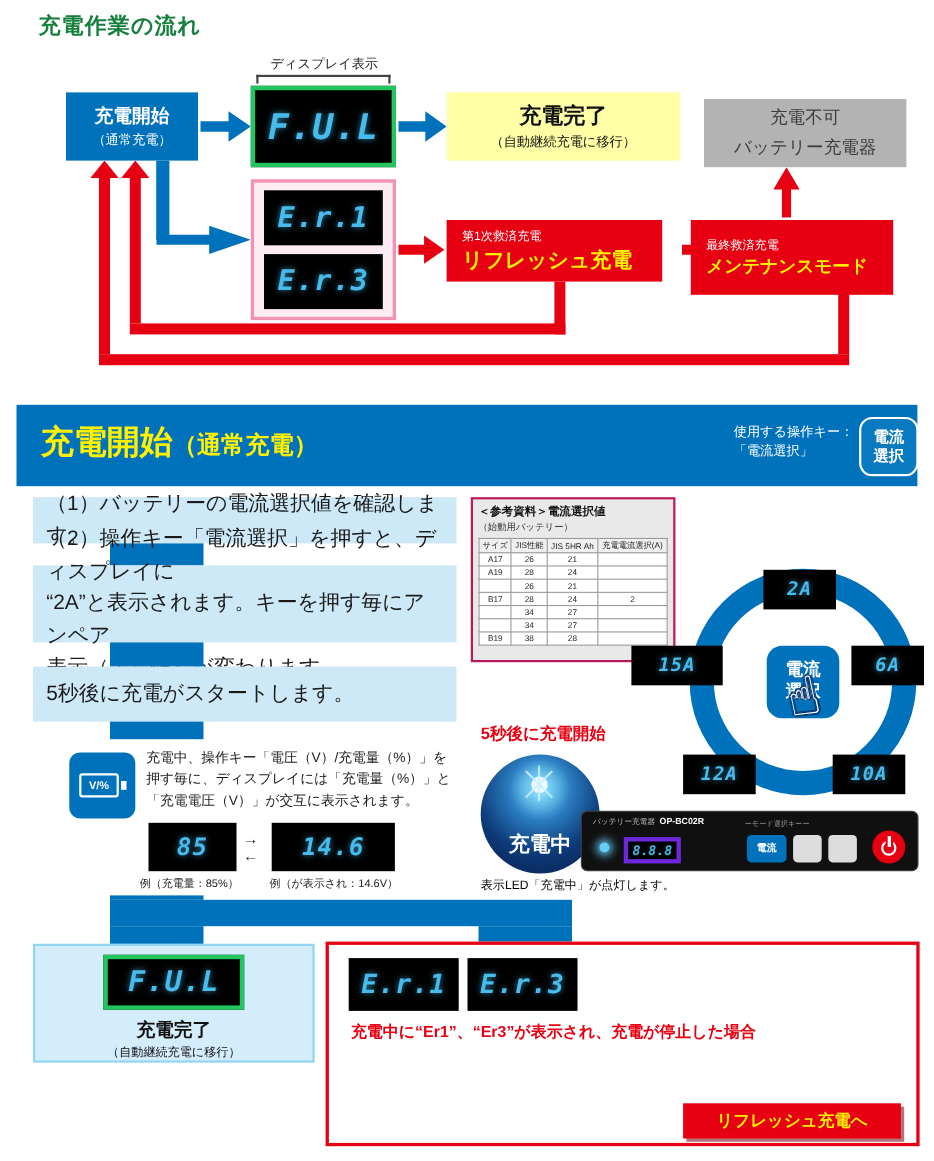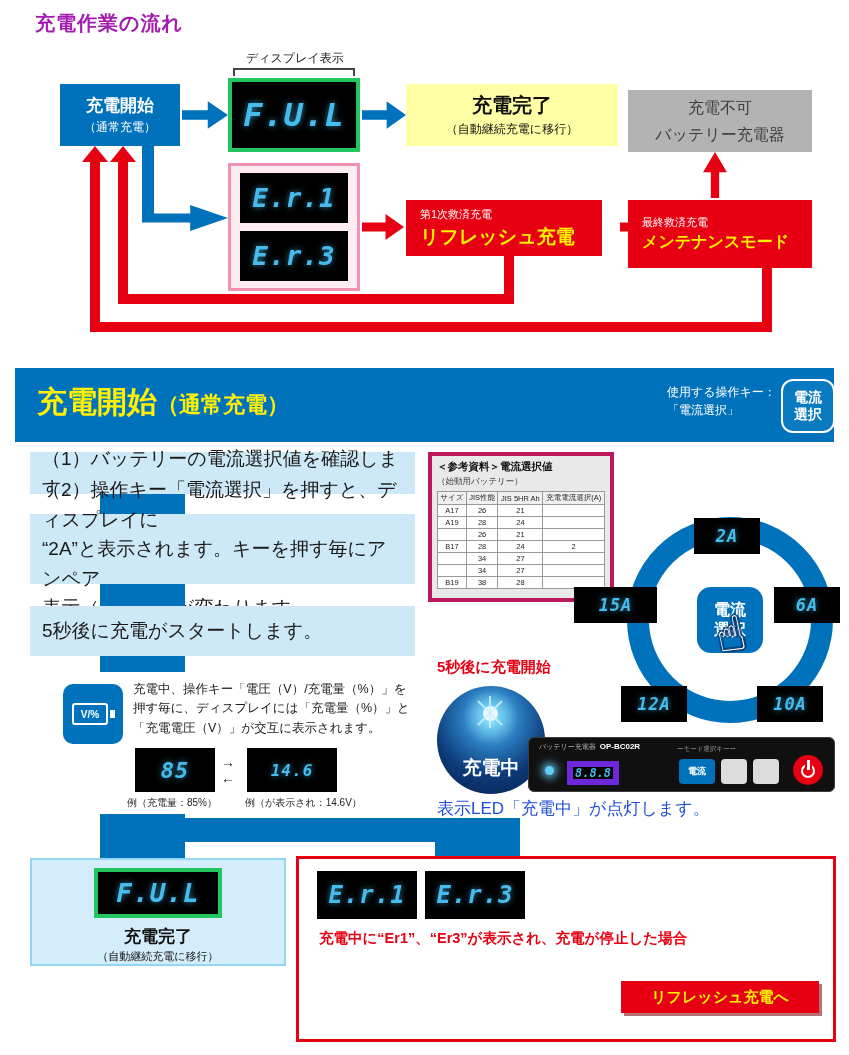--- a/index.html
+++ b/index.html
@@ -1,37 +1,37 @@
 <!DOCTYPE html>
 <html><head>
 <meta charset="utf-8">
 <style>
   * { margin:0; padding:0; box-sizing:border-box; }
   body { font-family:"Liberation Sans","DejaVu Sans",sans-serif; background:#fff; }
   #canvas { position:relative; width:849px; height:1055px; background:#fff; overflow:hidden; }
   .abs { position:absolute; }
 
-  .page-title { font-size:20px; font-weight:bold; color:#a21caf; letter-spacing:1px; }
+  .page-title { font-size:20px; font-weight:bold; color:#15803d; letter-spacing:1px; }
   .disp-label { font-size:12px; color:#222; }
   .bracket { border-top:2px solid #444; border-left:2px solid #444; border-right:2px solid #444; }
 
   .start-box { background:#0072bc; color:#fff; display:flex; flex-direction:column; align-items:center; justify-content:center; text-align:center; }
   .start-box .l1 { font-size:17px; font-weight:bold; }
   .start-box .l2 { font-size:12px; margin-top:2px; }
 
   .led { background:#000; color:#46bbec; font-family:"DejaVu Sans Mono",monospace; font-weight:bold; font-style:italic;
          display:flex; align-items:center; justify-content:center; letter-spacing:1px;
          text-shadow:0 0 6px rgba(70,187,236,.7); }
   .led-border { border:4px solid #22c55e; }
 
   .complete-box { background:#ffffa6; display:flex; flex-direction:column; align-items:center; justify-content:center; }
   .complete-box .c1 { font-size:20px; font-weight:bold; color:#111; }
   .complete-box .c2 { font-size:12px; color:#111; margin-top:2px; }
 
-  .gray-box { background:#b3b3b3; color:#3d3d3d; display:flex; flex-direction:column; align-items:center; justify-content:center; font-size:16px; line-height:1.7; }
+  .gray-box { background:#b3b3b3; color:#3d3d3d; display:flex; flex-direction:column; align-items:center; justify-content:center; font-size:16px; line-height:1.7;margin-left:12px; }
 
   .pink-box { background:#fdedf3; border:3px solid #f191b5; display:flex; flex-direction:column; align-items:center; justify-content:center; gap:8px; padding:6px; }
 
   .red-box { background:#e60012; display:flex; flex-direction:column; justify-content:center; padding-left:14px; }
   .red-box .tag { color:#fff; font-size:11px; }
   .red-box .ylabel { color:#fff100; font-weight:bold; margin-top:2px; }
 
   .blue { background:#0072bc; }
   .redbg { background:#e60012; }
   .arr-r { clip-path:polygon(0 34%,56% 34%,56% 4%,100% 50%,56% 96%,56% 66%,0 66%); }
@@ -52,21 +52,21 @@
 
   .note-card { background:#fff; }
   .batt { background:#0072bc; border-radius:10px; }
   .batt .bshell { position:absolute; left:9px; top:19px; width:36px; height:22px; border:2px solid #fff; border-radius:3px;
                   color:#fff; font-size:10px; font-weight:bold; display:flex; align-items:center; justify-content:center; }
   .batt .bnub { position:absolute; left:47px; top:26px; width:5px; height:8px; background:#fff; }
   .vnote { font-size:12.5px; color:#1a1a1a; line-height:1.55; }
   .vcap { font-size:10px; color:#222; }
   .exch-arrows { font-size:14px; color:#222; line-height:16px; text-align:center; }
 
-  .ref-panel { background:#e9e9e9; border:4px solid #be185d; padding:4px 5px; }
+  .ref-panel { background:#e9e9e9; border:2px solid #be185d; padding:4px 5px; }
   .ref-title { font-size:10.5px; font-weight:bold; color:#111; }
   .ref-sub { font-size:8.5px; color:#333; margin:2px 0 3px 0; }
   .ref-table { border-collapse:collapse; background:#fff; width:100%; }
   .ref-table th, .ref-table td { border:1px solid #999; font-size:7.5px; padding:1px 2px; text-align:center; color:#222; height:12px; }
   .ref-table th { background:#f0f0f0; font-weight:normal; }
 
   .ring { border:22px solid #0072bc; border-radius:50%; }
   .dial-led { font-size:17px; }
   .center-key { background:#0072bc; border-radius:14px; color:#fff; font-weight:bold; font-size:16px;
                 display:flex; flex-direction:column; align-items:center; justify-content:center; line-height:1.25; }
@@ -79,43 +79,43 @@
   .led-circle .lbl { position:absolute; left:0; right:0; bottom:13px; text-align:center; color:#fff; font-weight:bold; font-size:19px; }
   .glow-dot { position:absolute; left:46px; top:20px; width:15px; height:15px; border-radius:50%; background:#eefaff;
               box-shadow:0 0 18px 7px rgba(120,212,248,.95); }
   .ray { position:absolute; background:rgba(200,240,255,.85); }
 
   .panel { background:#101010; border-radius:6px; border:1px solid #3c3c3c; }
   .panel .brand { position:absolute; left:10px; top:4px; font-size:7px; color:#bbb; }
   .panel .model { color:#fff; font-weight:bold; font-size:8px; margin-left:4px; }
   .panel .pled { position:absolute; left:16px; top:28px; width:9px; height:9px; border-radius:50%; background:#62cdf5;
                  box-shadow:0 0 8px 3px rgba(98,205,245,.9); }
-  .panel .mini-led { position:absolute; left:38px; top:23px; width:52px; height:24px; background:#000; border:6px solid #6d28d9;
+  .panel .mini-led { position:absolute; left:38px; top:23px; width:52px; height:24px; background:#000; border:4px solid #6d28d9;
                      color:#46bbec; font-family:"DejaVu Sans Mono",monospace; font-style:italic; font-weight:bold; font-size:12px;
                      display:flex; align-items:center; justify-content:center; }
   .panel .kgl { position:absolute; left:148px; top:7px; font-size:6.5px; color:#999; }
   .panel .bkey { position:absolute; left:150px; top:21px; width:36px; height:25px; background:#0072bc; border-radius:4px;
                  color:#fff; font-size:9px; font-weight:bold; display:flex; align-items:center; justify-content:center; }
   .panel .gbtn { position:absolute; top:21px; width:26px; height:25px; background:#dcdcdc; border-radius:4px; }
   .panel .pwr { position:absolute; left:264px; top:17px; width:30px; height:30px; background:#e60012; border-radius:50%; }
   .panel .pwr .ring-i { position:absolute; left:8px; top:9px; width:14px; height:14px; border:2px solid #fff; border-radius:50%; }
   .panel .pwr .cut { position:absolute; left:12px; top:6px; width:7px; height:8px; background:#e60012; }
   .panel .pwr .bar { position:absolute; left:13.5px; top:5px; width:3px; height:10px; background:#fff; }
-  .panel-caption { font-size:17px; color:#1d4ed8; }
+  .panel-caption { font-size:11px; color:#000000; }
 
   .ful-box { background:#d4edfb; border:2px solid #93d6f4; display:flex; flex-direction:column; align-items:center; padding-top:8px; }
   .ful-box .t1 { font-size:17px; font-weight:bold; color:#111; margin-top:7px; }
   .ful-box .t2 { font-size:11px; color:#111; margin-top:1px; }
 
   .er-box { background:#fff; border:3px solid #e60012; }
   .warn-title { position:absolute; left:20px; top:70px; color:#e60012; font-weight:bold; font-size:14.5px; }
   .causes { position:absolute; left:22px; top:97px; list-style:none; }
   .causes li { font-size:12.5px; color:#111; line-height:21px; }
   .causes li::before { content:"●"; font-size:10px; margin-right:7px; position:relative; top:-1px; }
-  .refresh-btn { position:absolute; right:14px; bottom:26px; width:198px; height:32px; background:#e60012; color:#fff100;
+  .refresh-btn { position:absolute; right:14px; bottom:4px; width:198px; height:32px; background:#e60012; color:#fff100;
                  font-weight:bold; font-size:15px; display:flex; align-items:center; justify-content:center;
                  box-shadow:3px 3px 0 rgba(120,0,10,.55); }
 </style>
 </head>
 <body>
 
 <div id="canvas">
 
   <div class="abs page-title" style="left:35px;top:10px">充電作業の流れ</div>
 
@@ -221,21 +221,21 @@
     <div class="abs vnote" style="left:78px;top:8px">
       <div>充電中、操作キー「電圧（V）/充電量（%）」を</div>
       <div>押す毎に、ディスプレイには「充電量（%）」と</div>
       <div>「充電電圧（V）」が交互に表示されます。</div>
     </div>
     <div class="abs led" style="left:80px;top:76px;width:80px;height:44px;font-size:22px">85</div>
     <div class="abs exch-arrows" style="left:166px;top:82px">
       <div>→</div>
       <div>←</div>
     </div>
-    <div class="abs led" style="left:192px;top:76px;width:90px;height:44px;font-size:16px">14.6</div>
+    <div class="abs led" style="left:192px;top:76px;width:112px;height:44px;font-size:22px">14.6</div>
     <div class="abs vcap" style="left:72px;top:124px">例（充電量：85%）</div>
     <div class="abs vcap" style="left:190px;top:124px">例（が表示され：14.6V）</div>
   </div>
 
   <div class="abs ref-panel" style="left:428px;top:452px;width:186px;height:150px">
     <div class="ref-title">＜参考資料＞電流選択値</div>
     <div class="ref-sub">（始動用バッテリー）</div>
     <table class="ref-table">
       <thead>
           <tr>

